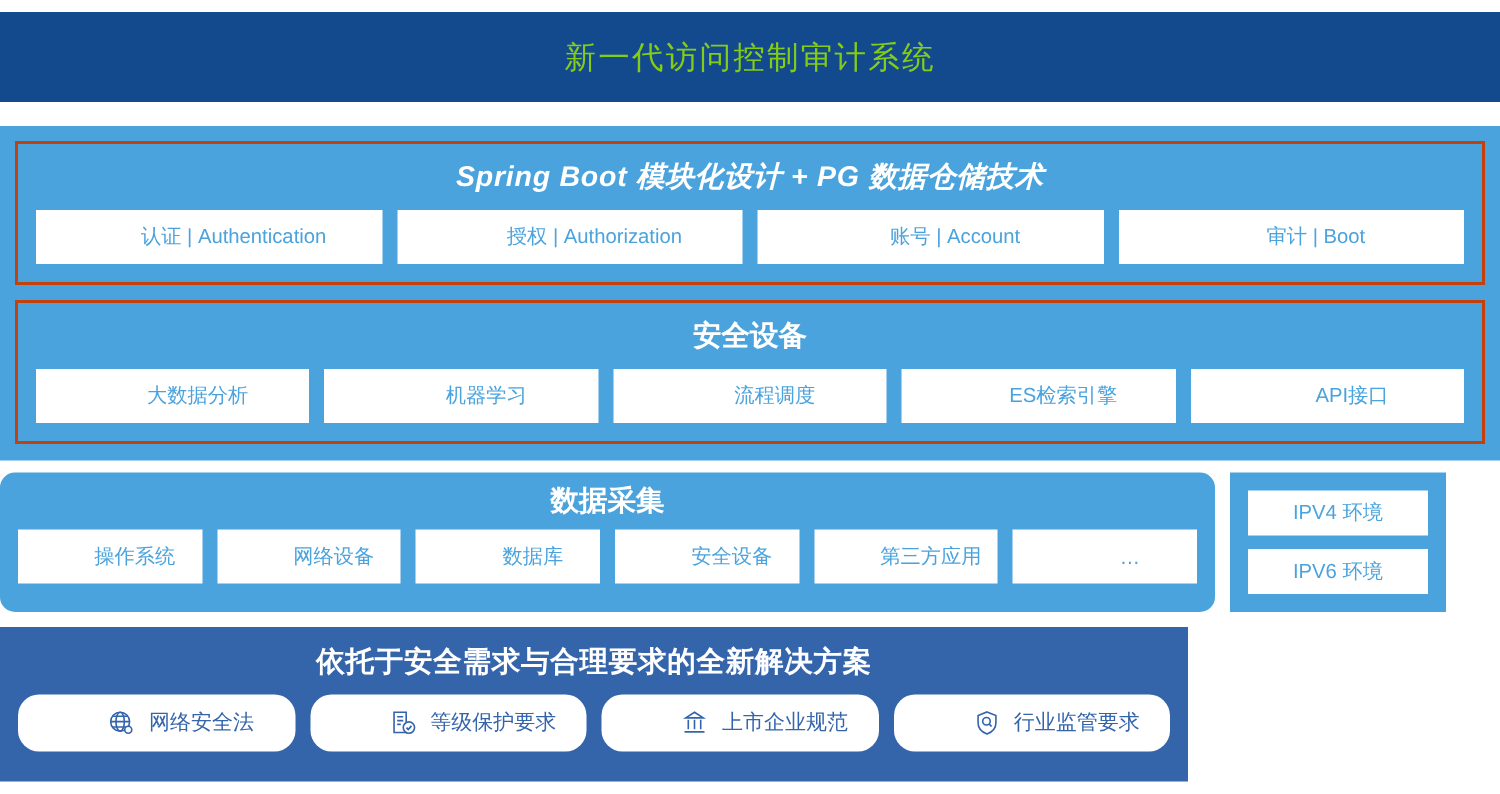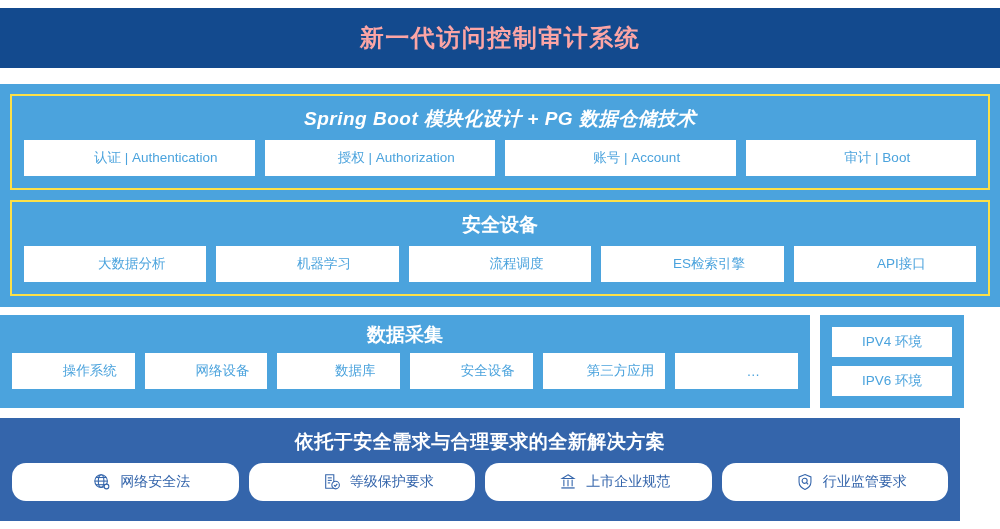--- a/index.html
+++ b/index.html
@@ -28,41 +28,41 @@
     left: 0;
     top: 8px;
     width: 1000px;
     height: 60px;
     background: #134a8e;
     display: flex;
     align-items: center;
     justify-content: center;
   }
   .header-title {
-    color: #fca5a5;
-    font-size: 24px;
-    font-weight: bold;
+    color: #84cc16;
+    font-size: 21px;
+    font-weight: normal;
     letter-spacing: 1.5px;
   }
 
   
   .section {
     position: absolute;
     box-sizing: border-box;
   }
   .sec-platform {
     left: 0;
     top: 84px;
     width: 1000px;
     height: 223px;
     background: #4ba3dd;
     padding: 10px;
   }
   .inner-panel {
-    border: 2px solid #fde047;
+    border: 2px solid #c2410c;
     box-sizing: border-box;
     width: 100%;
     padding: 8px 12px 12px 12px;
   }
   .inner-panel + .inner-panel {
     margin-top: 10px;
   }
   .panel-title {
     text-align: center;
     color: #ffffff;
@@ -100,20 +100,21 @@
     width: 1000px;
     height: 93px;
     display: flex;
     gap: 10px;
   }
   .collect-main {
     width: 810px;
     background: #4ba3dd;
     box-sizing: border-box;
     padding: 6px 12px 12px 12px;
+    border-radius: 10px;
   }
   .collect-title {
     text-align: center;
     color: #ffffff;
     font-size: 19px;
     font-weight: bold;
     line-height: 28px;
     margin-bottom: 4px;
   }
   .collect-side {
@@ -135,21 +136,21 @@
     color: #4ba3dd;
     font-size: 13.5px;
     white-space: nowrap;
   }
 
   
   .sec-compliance {
     position: absolute;
     left: 0;
     top: 418px;
-    width: 960px;
+    width: 792px;
     height: 103px;
     background: #3465ab;
     box-sizing: border-box;
     padding: 8px 12px 12px 12px;
   }
   .compliance-title {
     text-align: center;
     color: #ffffff;
     font-size: 19px;
     font-weight: bold;

